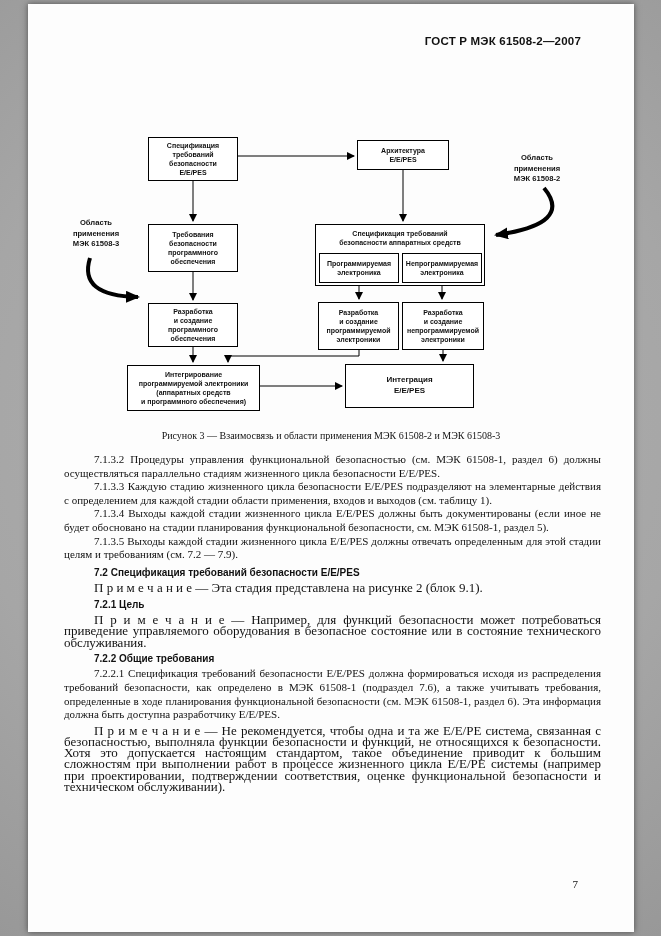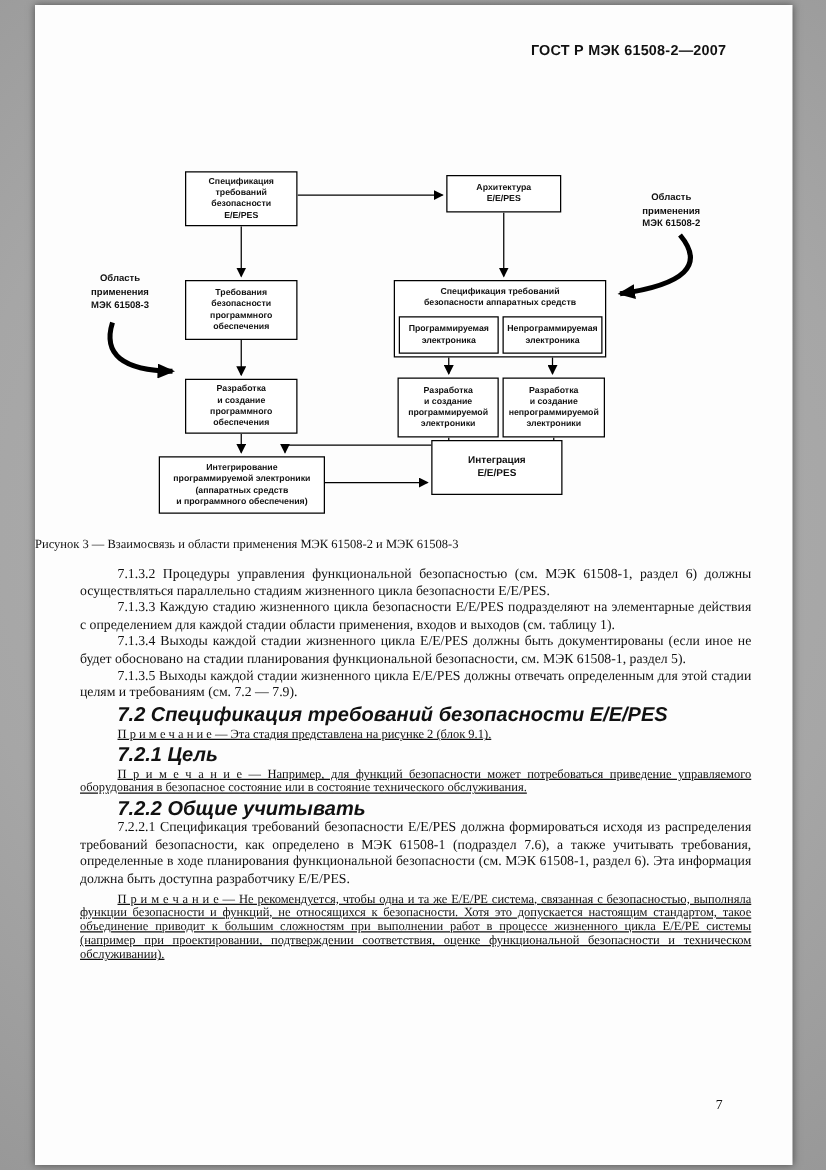--- a/index.html
+++ b/index.html
@@ -28,35 +28,34 @@
   .fbox, .fbox-label, .flabel {
     display:flex; align-items:center; justify-content:center;
     text-align:center; font-family:"Liberation Sans", sans-serif;
     font-weight:bold; white-space:pre-line;
   }
   .fbox { font-size:7px; line-height:1.32; padding:1px; }
   .fbox-label { font-size:7px; line-height:1.3; background:#fff; }
   .flabel { font-size:7.6px; line-height:1.4; }
   .fcaption {
     position:absolute; top:386px; left:0; width:100%;
-    text-align:left; font-size:10px; font-family:"Liberation Serif", serif;
+    text-align:center; font-size:10px; font-family:"Liberation Serif", serif;
   }
   
   .textblock { position:absolute; left:36px; top:424px; width:537px;margin-top:25px; }
   .body-p {
     font-size:11px; line-height:13.6px; text-align:justify; text-indent:30px;
   }
   .head-p {
     font-family:"Liberation Sans", sans-serif; font-weight:bold;
-    font-size:16px; line-height:13.6px; text-indent:30px; margin:4px 0 2px;font-style:italic;
+    font-size:10px; line-height:13.6px; text-indent:30px; margin:4px 0 2px;
   }
   .note-p {
-    font-size:10px; line-height:11.2px; text-align:justify; text-indent:30px;
+    font-size:13px; line-height:11.2px; text-align:justify; text-indent:30px;
     margin:3px 0;
-    text-decoration:underline;
   }
   .pageno {
     position:absolute; top:874px; right:56px; font-size:11px;
   }
 </style>
 </head>
 <body>
 
 <div class="page">
 
@@ -131,35 +130,35 @@
     <div class="fbox" style="left:374px; top:258px; width:82px; height:48px;">Разработка
 и создание
 непрограммируемой
 электроники</div>
 
     <div class="fbox" style="left:99px; top:321px; width:133px; height:46px;">Интегрирование
 программируемой электроники
 (аппаратных средств
 и программного обеспечения)</div>
 
-    <div class="fbox" style="left:317px; top:308px; width:105px; height:44px; font-size:8px;text-align:center;">Интеграция
+    <div class="fbox" style="left:317px; top:320px; width:129px; height:44px; font-size:8px;text-align:center;">Интеграция
 E/E/PES</div>
 
     <div class="fcaption">Рисунок 3 — Взаимосвязь и области применения МЭК 61508-2 и МЭК 61508-3</div>
   </div>
 
   <div class="textblock">
     <p class="body-p">7.1.3.2 Процедуры управления функциональной безопасностью (см. МЭК 61508-1, раздел 6) должны осуществляться параллельно стадиям жизненного цикла безопасности E/E/PES.</p>
     <p class="body-p">7.1.3.3 Каждую стадию жизненного цикла безопасности E/E/PES подразделяют на элементарные действия с определением для каждой стадии области применения, входов и выходов (см. таблицу 1).</p>
     <p class="body-p">7.1.3.4 Выходы каждой стадии жизненного цикла E/E/PES должны быть документированы (если иное не будет обосновано на стадии планирования функциональной безопасности, см. МЭК 61508-1, раздел 5).</p>
     <p class="body-p">7.1.3.5 Выходы каждой стадии жизненного цикла E/E/PES должны отвечать определенным для этой стадии целям и требованиям (см. 7.2 — 7.9).</p>
     <p class="head-p">7.2 Спецификация требований безопасности E/E/PES</p>
     <p class="note-p">П р и м е ч а н и е — Эта стадия представлена на рисунке 2 (блок 9.1).</p>
     <p class="head-p">7.2.1 Цель</p>
     <p class="note-p">П р и м е ч а н и е — Например, для функций безопасности может потребоваться приведение управляемого оборудования в безопасное состояние или в состояние технического обслуживания.</p>
-    <p class="head-p">7.2.2 Общие учитывать</p>
+    <p class="head-p">7.2.2 Общие требования</p>
     <p class="body-p">7.2.2.1 Спецификация требований безопасности E/E/PES должна формироваться исходя из распределения требований безопасности, как определено в МЭК 61508-1 (подраздел 7.6), а также учитывать требования, определенные в ходе планирования функциональной безопасности (см. МЭК 61508-1, раздел 6). Эта информация должна быть доступна разработчику E/E/PES.</p>
     <p class="note-p">П р и м е ч а н и е — Не рекомендуется, чтобы одна и та же E/E/PE система, связанная с безопасностью, выполняла функции безопасности и функций, не относящихся к безопасности. Хотя это допускается настоящим стандартом, такое объединение приводит к большим сложностям при выполнении работ в процессе жизненного цикла E/E/PE системы (например при проектировании, подтверждении соответствия, оценке функциональной безопасности и техническом обслуживании).</p>
   </div>
 
   <div class="pageno">7</div>
 
 </div>
 
 </body></html>

